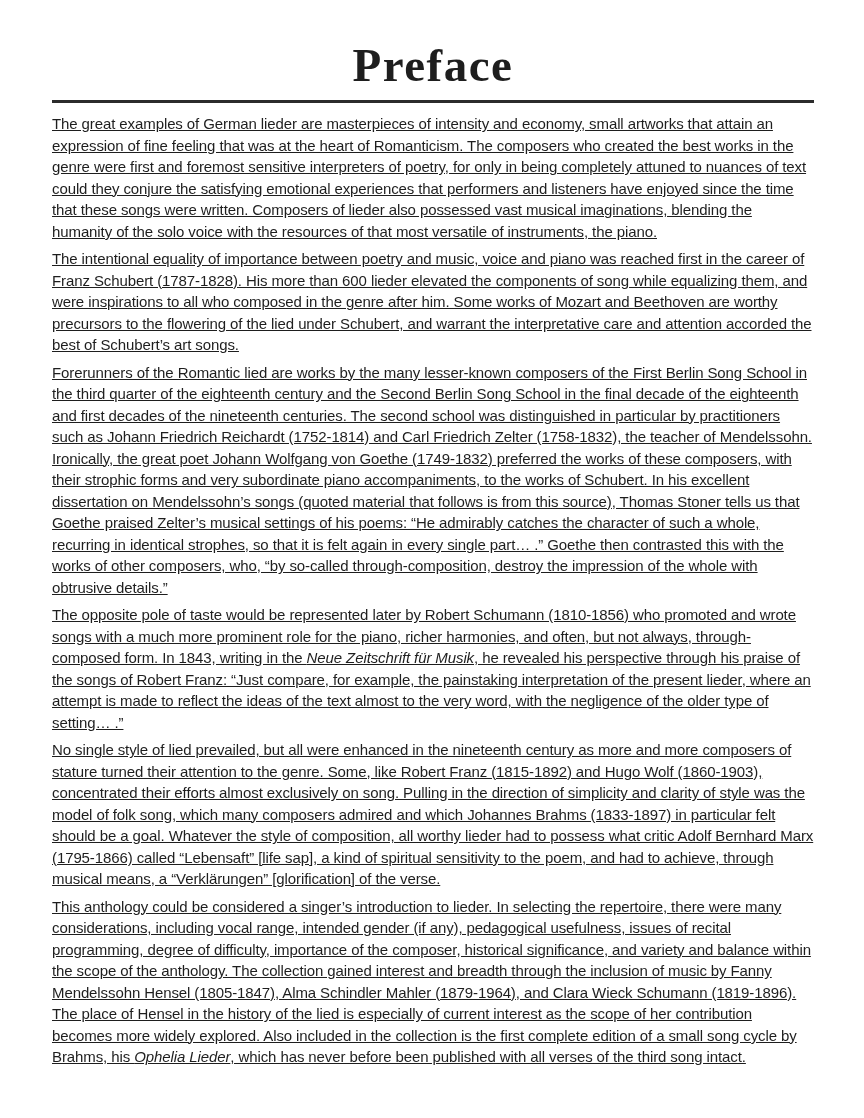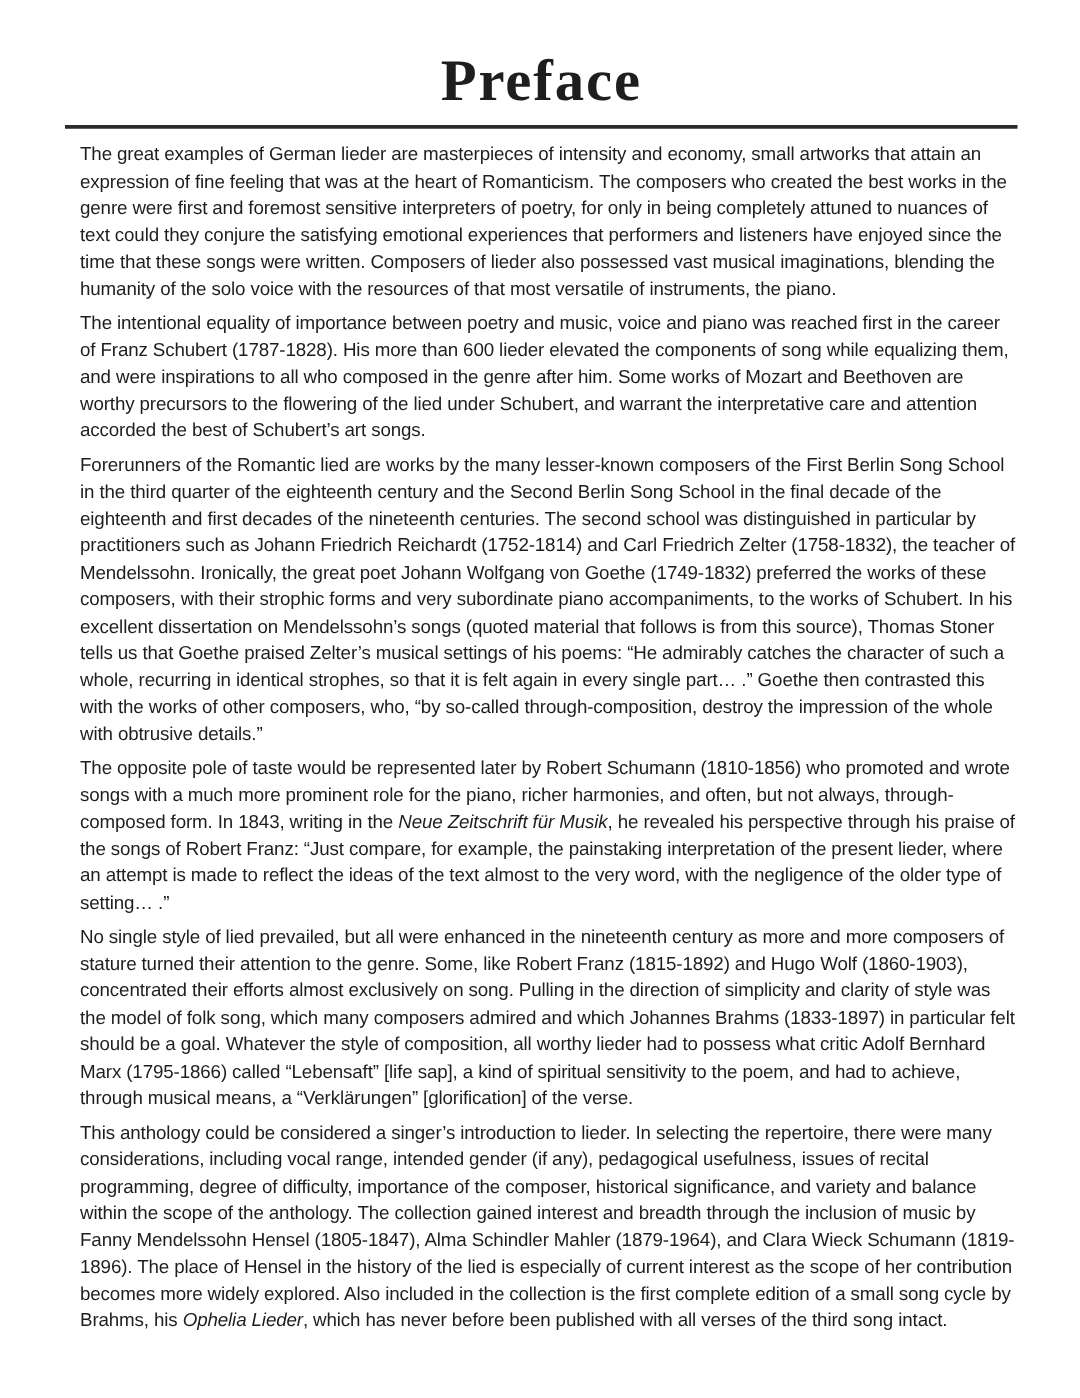--- a/index.html
+++ b/index.html
@@ -31,21 +31,22 @@
     border-top: 3px solid var(--rule, #2b2b2b);
     margin: 0 0 10px 0;
   }
   .preface-body p {
     font-family: "Liberation Sans", "DejaVu Sans", sans-serif;
     font-size: 15px;
     line-height: 21.5px;
     letter-spacing: -0.1px;
     text-align: left;
     color: var(--text, #1e1e1e);
-    margin: 0 0 6px 12px;
+    margin: 0 0 6px 0;
+    text-decoration: underline;
   }
   .preface-body p em { font-style: italic; }
 </style>
 </head>
 <body>
 
 <div class="page">
   <h1 class="page-title">Preface</h1>
   <hr class="title-divider">
   <main class="preface-body">

